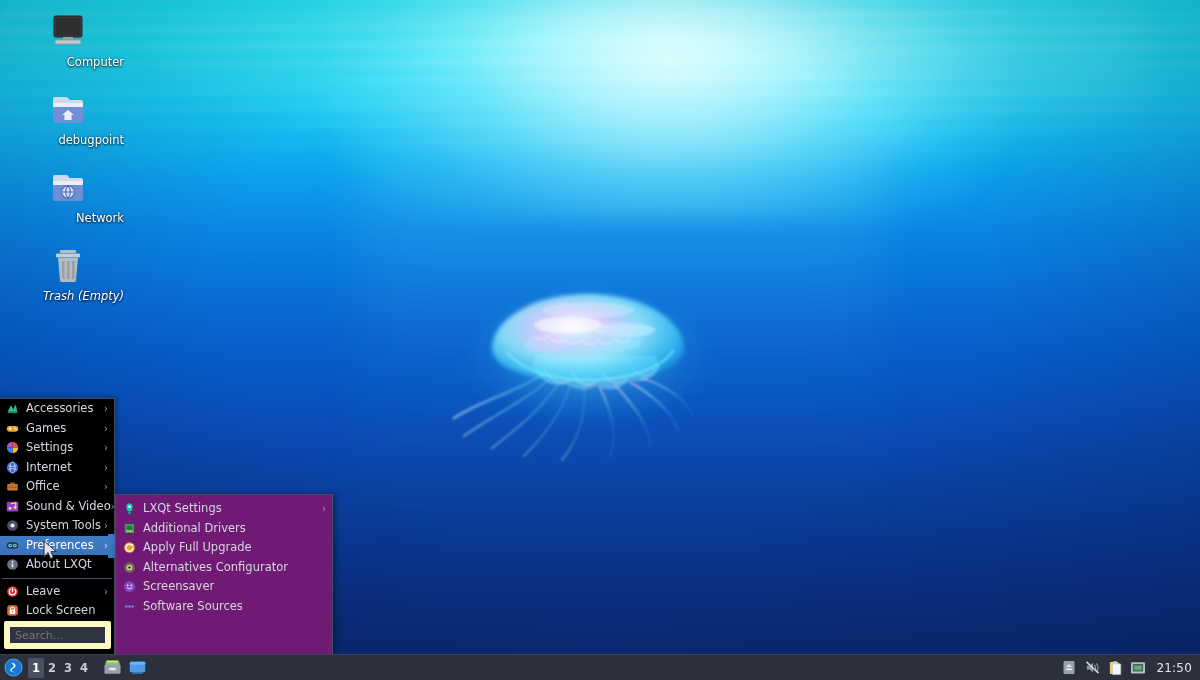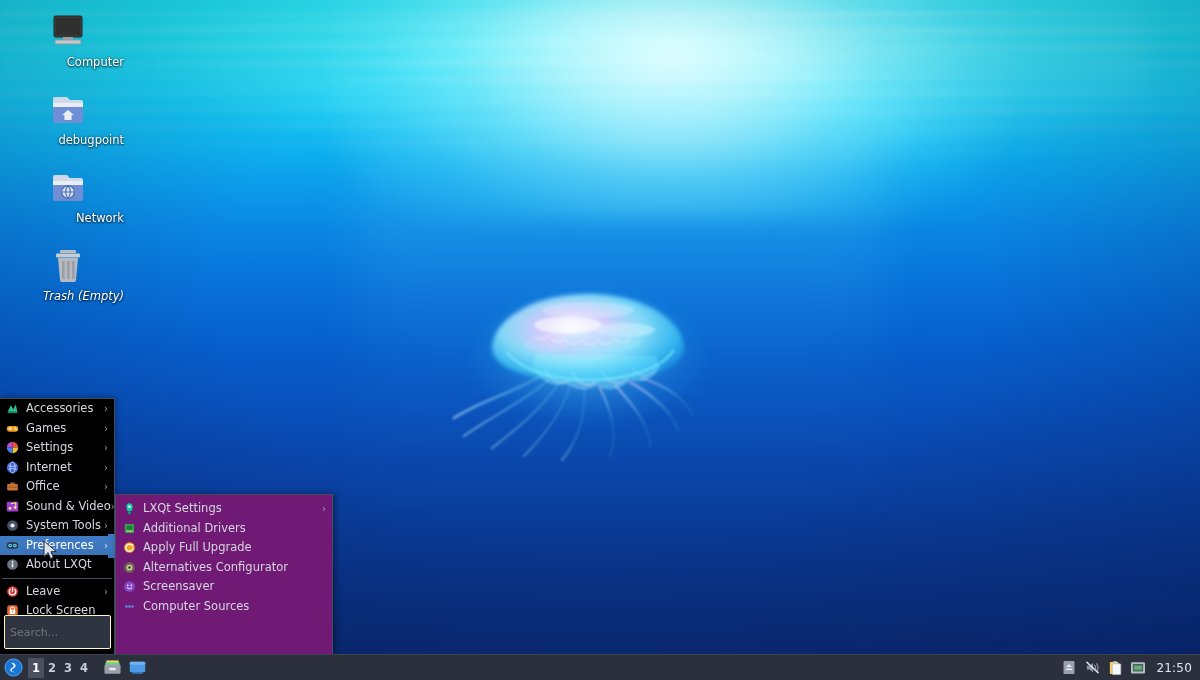--- a/index.html
+++ b/index.html
@@ -123,23 +123,23 @@
   }
   .mi .ico { width:16px; height:14px; flex:0 0 16px; display:flex; align-items:center; justify-content:center; margin-right:6px; }
   .mi .txt { flex:1 1 auto; line-height:19.5px; }
   .mi .arrow { flex:0 0 auto; color:#9aa0ad; font-size:10px; padding-right:2px; }
   .mi.sel { background:linear-gradient(to bottom,#3f7cc4,#3a72b9); color:#ffffff; }
   .mi.sel .arrow { color:#dbe6f5; }
   .menu-sep { height:1px; background:#474e60; margin:3px 2px; }
   #searchwrap { position:absolute; left:0; bottom:0; width:115px; padding:4px 4px 5px 4px; }
   #searchbox {
     width:100%; height:18px; background:#2e3440;
-    border:1px solid #fef9c3; border-radius:2px;
+    border:6px solid #fef9c3; border-radius:2px;
     color:#8d94a3; font-size:11px; font-family:"DejaVu Sans", sans-serif;
-    padding:16px 5px; outline:none;
+    padding:8px 5px; outline:none;
   }
 
   
   #submenu {
     position:absolute; left:115px; top:494px; width:218px; height:161px;
     background:#701a75;
     border:1px solid #454c5e; border-bottom:none;
     box-shadow:2px 0 6px rgba(0,0,0,0.40);
     font-size:11.5px;
     padding-top:4px;
@@ -537,21 +537,21 @@
     </div>
 
     <div class="mi">
       <span class="ico">
         <svg width="13" height="13" viewBox="0 0 16 16">
           <circle cx="4.2" cy="8" r="1.5" fill="#5b8fe0"></circle>
           <circle cx="8" cy="8" r="1.5" fill="#5b8fe0"></circle>
           <circle cx="11.8" cy="8" r="1.5" fill="#5b8fe0"></circle>
         </svg>
       </span>
-      <span class="txt">Computer Sources</span>
+      <span class="txt">Software Sources</span>
     </div>
   </div>
 
   <svg id="cursor" width="16" height="22" viewBox="0 0 16 22">
     <path d="M1 1 L1 16.5 L5.1 12.6 L7.6 18.6 L10.3 17.4 L7.9 11.7 L13.2 11.5 Z" fill="#dfe3ea" stroke="#2a2f3a" stroke-width="1"></path>
   </svg>
 </div>
 
 <div id="panel">
 

